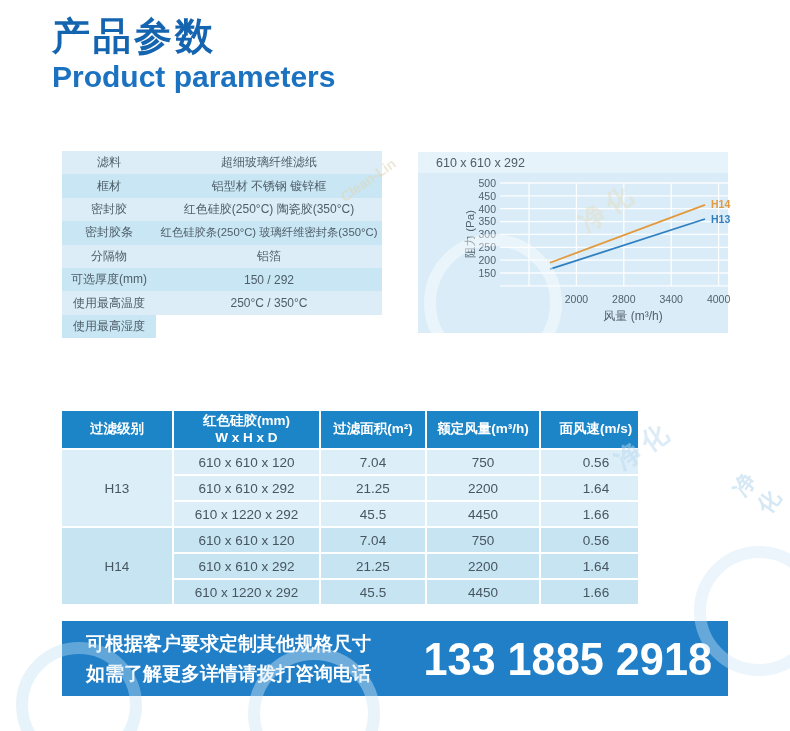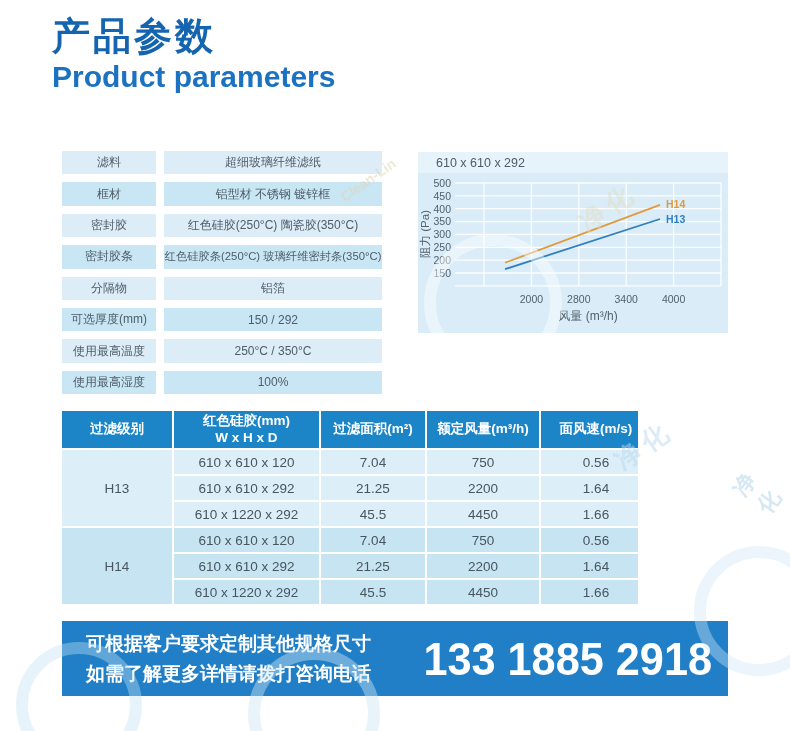--- a/index.html
+++ b/index.html
@@ -7,40 +7,40 @@
     width:790px;height:731px;position:relative;background:#ffffff;overflow:hidden;
     font-family:"Liberation Sans","DejaVu Sans",sans-serif;
   }
   
   .page-header{position:absolute;left:52px;top:16px;z-index:2;}
   .title-cn{margin:0;font-size:38px;font-weight:800;color:#1464af;letter-spacing:3px;line-height:1.1;}
   .title-en{margin:2px 0 8px 0;font-size:30px;font-weight:700;color:#1b72c0;line-height:1.1;}
   
   .mat-table{
     position:absolute;left:62px;top:151px;width:320px;z-index:2;
-    display:grid;grid-template-columns:94px 1fr;gap:8px;background:#ffffff;
+    display:grid;grid-template-columns:94px 1fr;gap:0;background:#ffffff;
   }
   .mat-cell{
     height:23.4px;display:flex;align-items:center;justify-content:center;
     font-size:12px;color:#4e5d68;white-space:nowrap;overflow:hidden;
   }
   .mat-cell.small{font-size:11.3px;}
   .r-light{background:#dcedf8;}
   .r-dark{background:#c9e6f4;}
   
   .chart-panel{position:absolute;left:418px;top:152px;width:310px;height:206px;z-index:2;}
   .chart-header{
     height:25px;background:#1878c0;color:#ffffff;font-size:14.5px;font-weight:600;
     display:flex;align-items:center;padding-left:18px;box-sizing:border-box;
   }
   .chart-subtitle{
     height:21px;background:#e7f3fa;color:#4e5d68;font-size:12.5px;
     display:flex;align-items:center;padding-left:18px;box-sizing:border-box;
   }
-  .chart-body{height:160px;background:#d9ecf7;position:relative;}
+  .chart-body{height:160px;background:#d9ecf7;position:relative;padding-left:45px;}
   
   .spec-wrap{position:absolute;left:62px;top:411px;width:576px;z-index:2;overflow:hidden;}
   table.spec{
     border-collapse:separate;border-spacing:2px;table-layout:fixed;
     width:670px;margin:-2px;background:#ffffff;
   }
   table.spec th{
     background:#1b85c8;color:#ffffff;font-weight:600;font-size:13.5px;
     height:37px;white-space:pre-line;line-height:1.25;padding:0 2px;
   }
@@ -108,21 +108,20 @@
   <div class="mat-cell r-light">分隔物</div>
   <div class="mat-cell r-light">铝箔</div>
 
   <div class="mat-cell r-dark">可选厚度(mm)</div>
   <div class="mat-cell r-dark">150 / 292</div>
 
   <div class="mat-cell r-light">使用最高温度</div>
   <div class="mat-cell r-light">250°C / 350°C</div>
 
   <div class="mat-cell r-dark">使用最高湿度</div>
-  <div class="mat-cell r-dark">100%</div>
 </div>
 
 <div class="chart-panel">
   <div class="chart-subtitle">610 x 610 x 292</div>
   <div class="chart-body">
     <svg id="curve-svg" width="310" height="160" viewBox="0 0 310 160">
         <line x1="37" y1="112.88" x2="303" y2="112.88" stroke="#ffffff" stroke-width="1.3" opacity="0.9"></line>
         <line x1="37" y1="100.02" x2="303" y2="100.02" stroke="#ffffff" stroke-width="1.3" opacity="0.9"></line>
         <line x1="37" y1="87.16" x2="303" y2="87.16" stroke="#ffffff" stroke-width="1.3" opacity="0.9"></line>
         <line x1="37" y1="74.3" x2="303" y2="74.3" stroke="#ffffff" stroke-width="1.3" opacity="0.9"></line>

